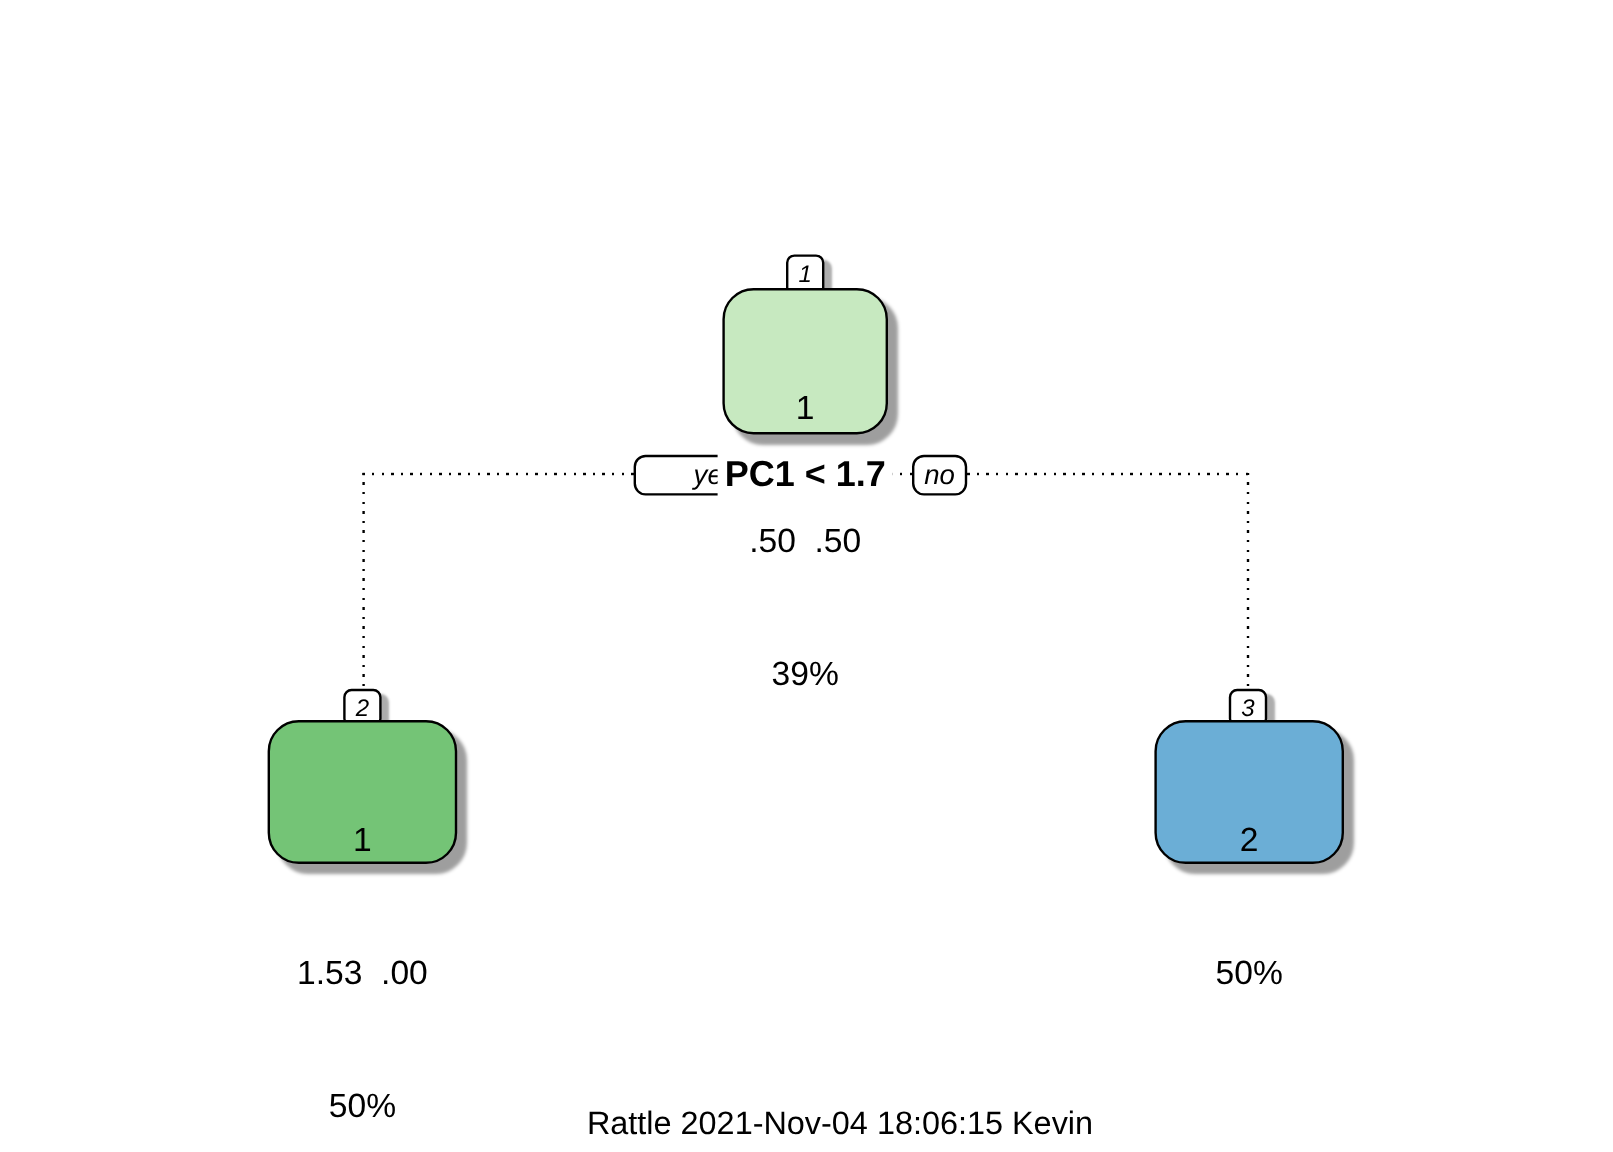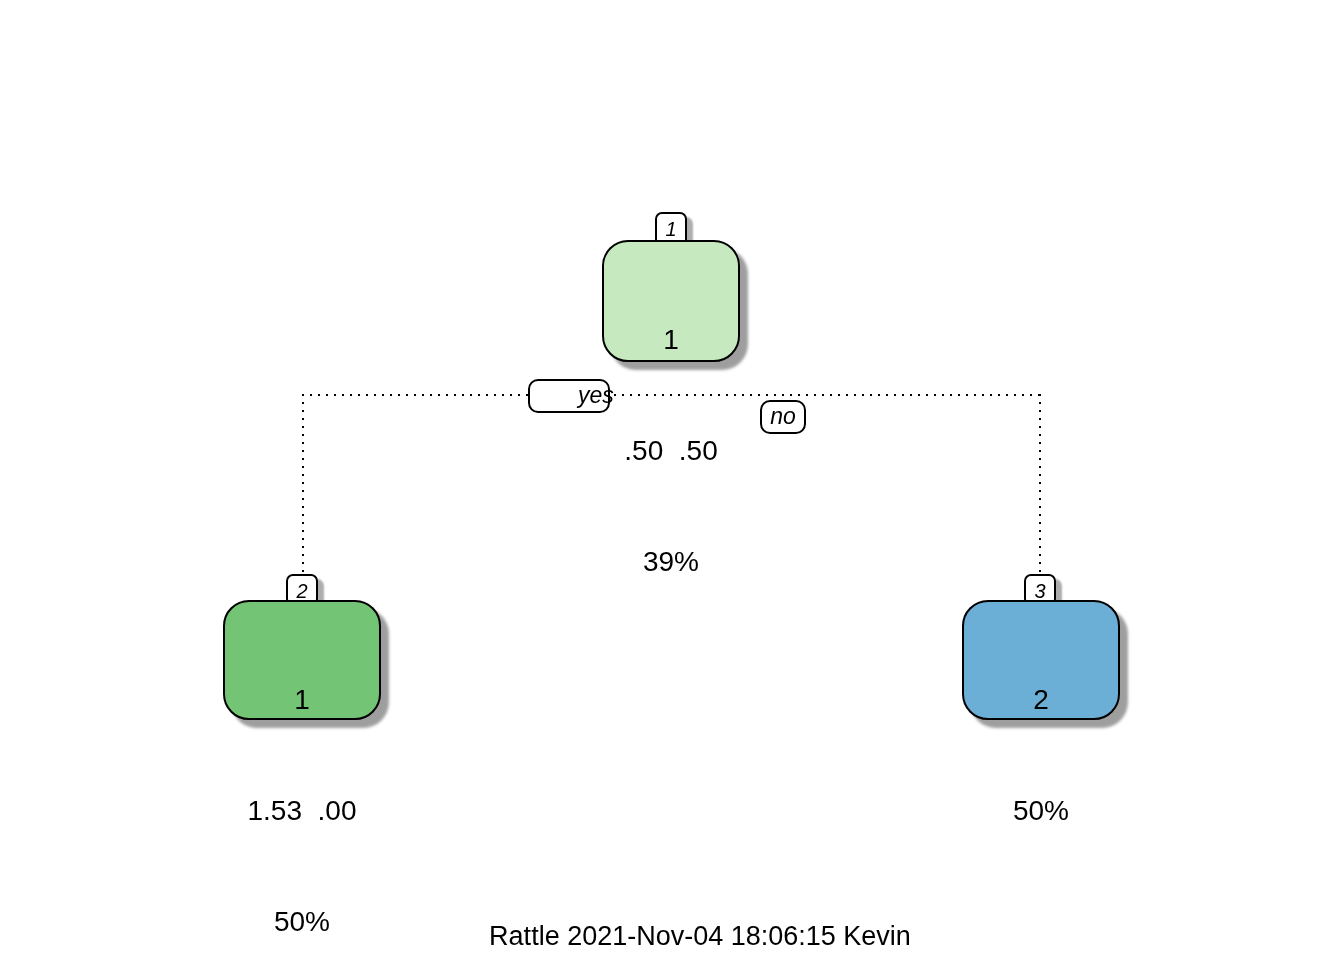--- a/index.html
+++ b/index.html
@@ -50,21 +50,21 @@
   .tab-right{left:1024px;top:574px;height:32px;}
 
   
   .edge-label{
     position:absolute;z-index:4;
     background:#fff;border:2px solid #000;border-radius:10px;
     box-sizing:border-box;height:34px;top:379px;
     font-style:italic;font-size:23px;line-height:29px;text-align:center;
   }
   .edge-yes{left:528px;width:82px;padding-left:48px;}
-  .edge-no{left:760px;width:46px;margin-top:21px;}
+  .edge-no{left:760px;width:46px;}
   .split-text{
     position:absolute;z-index:4;
     left:598px;top:377px;width:146px;height:38px;
     background:#fff;
     font-weight:bold;font-size:30px;line-height:38px;text-align:center;
   }
 
   
   .caption{
     position:absolute;left:0;right:0;top:921px;z-index:2;
@@ -77,20 +77,21 @@
 
 <div class="canvas">
 
   <div class="hline" style="left:302px;top:394px;width:738px;"></div>
   <div class="vline" style="left:302px;top:394px;height:180px;"></div>
   <div class="vline" style="left:1039px;top:394px;height:180px;"></div>
 
   <div class="edge-label edge-yes">
     <span>yes</span>
   </div>
+  <div class="split-text">PC1 &lt; 1.7</div>
   <div class="edge-label edge-no">
     <span>no</span>
   </div>
 
   <div class="node-tab tab-root">
     <span>1</span>
   </div>
   <div class="node-box node-root" style="background-color: rgb(199, 233, 192);">
     <div>1</div>
     <div>.50  .50</div>

